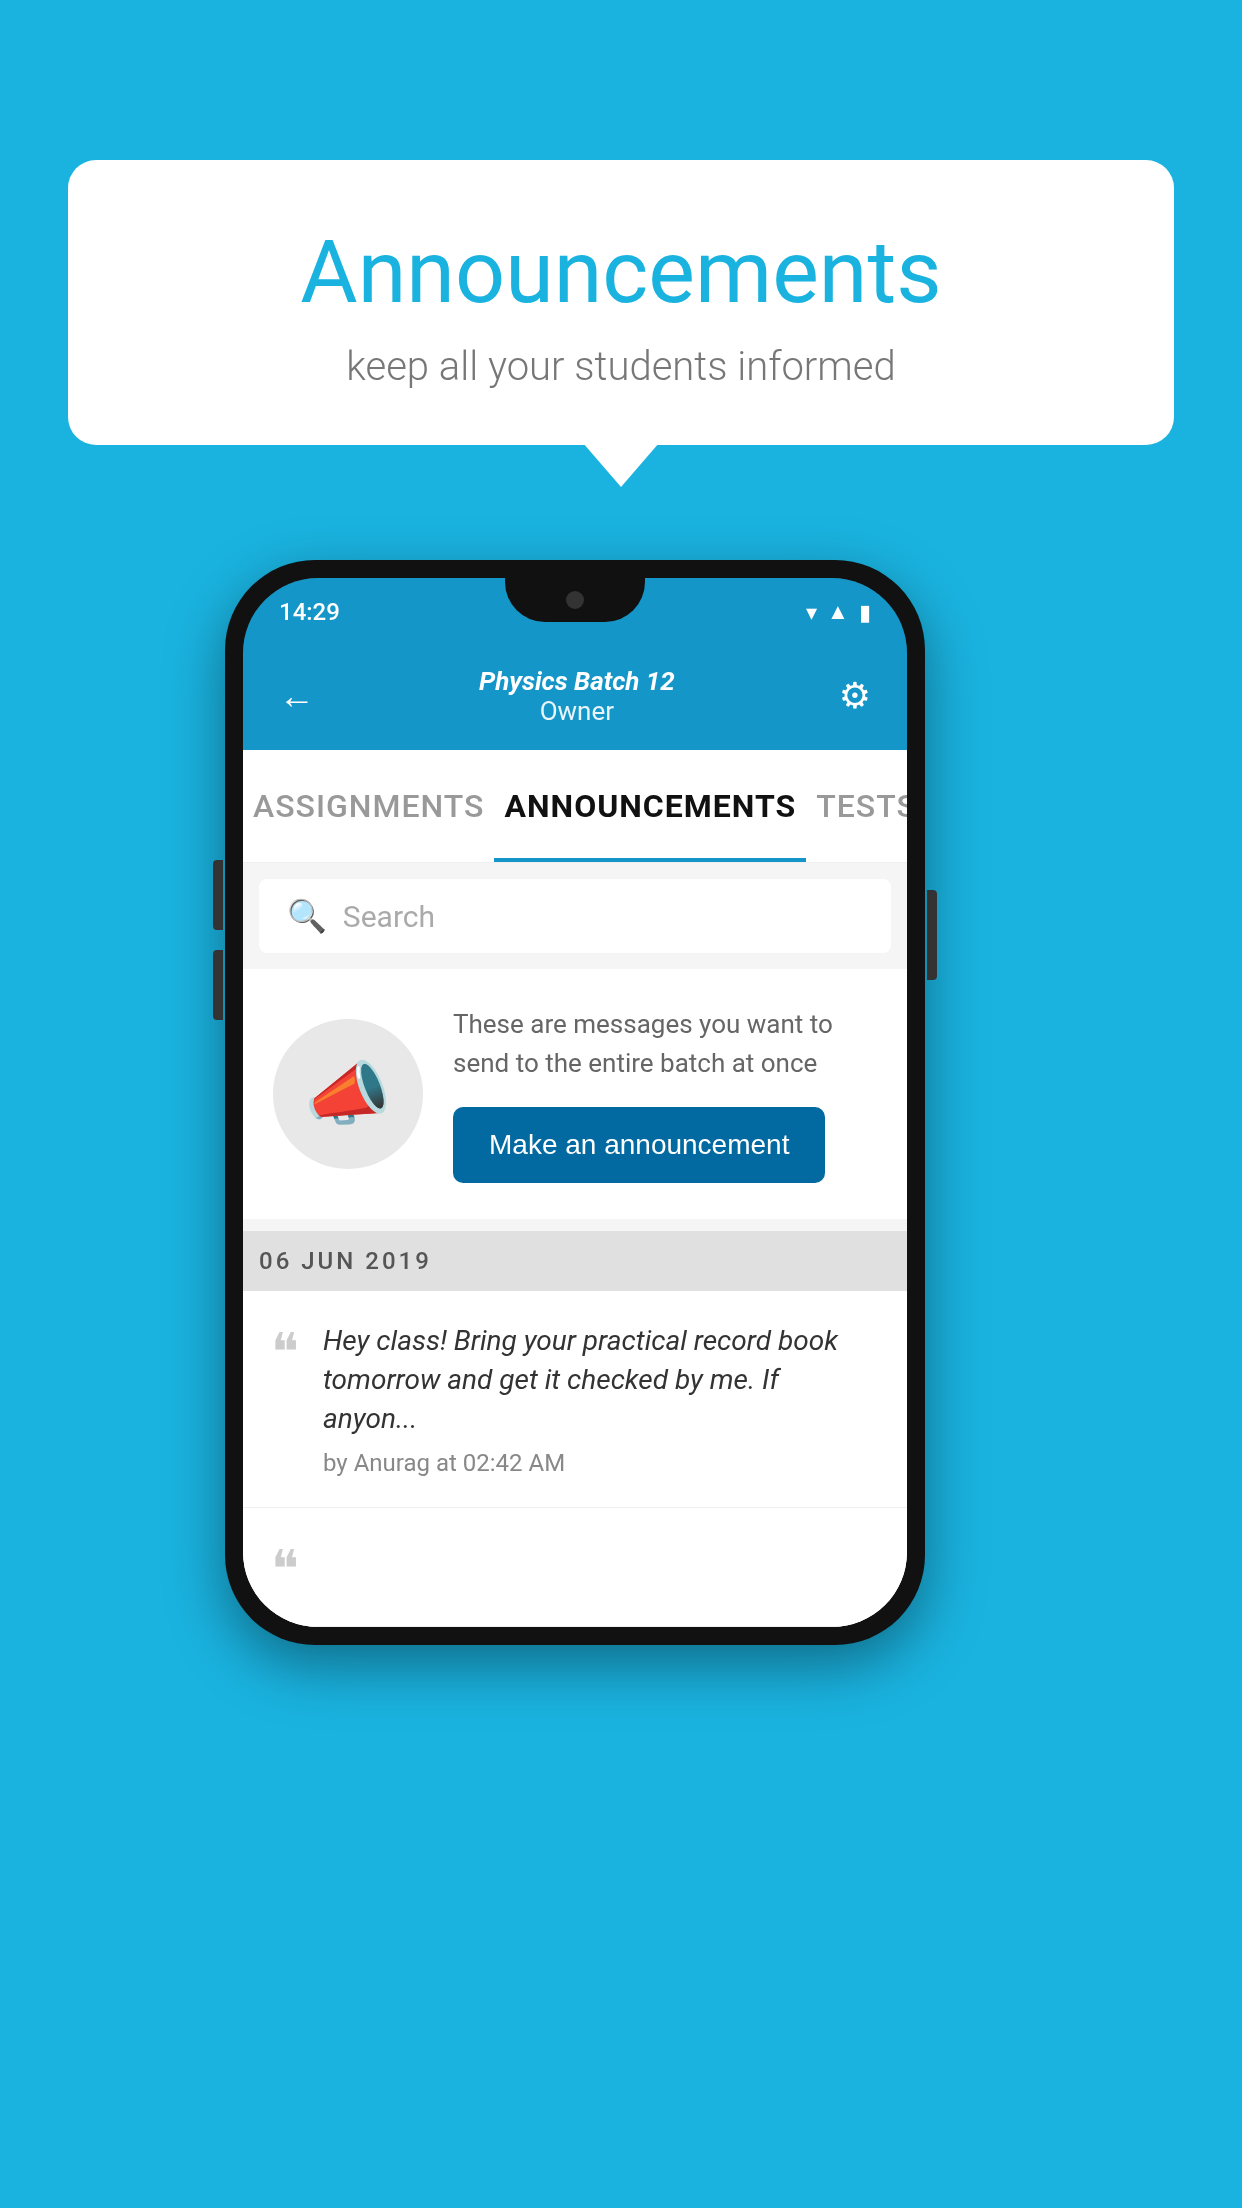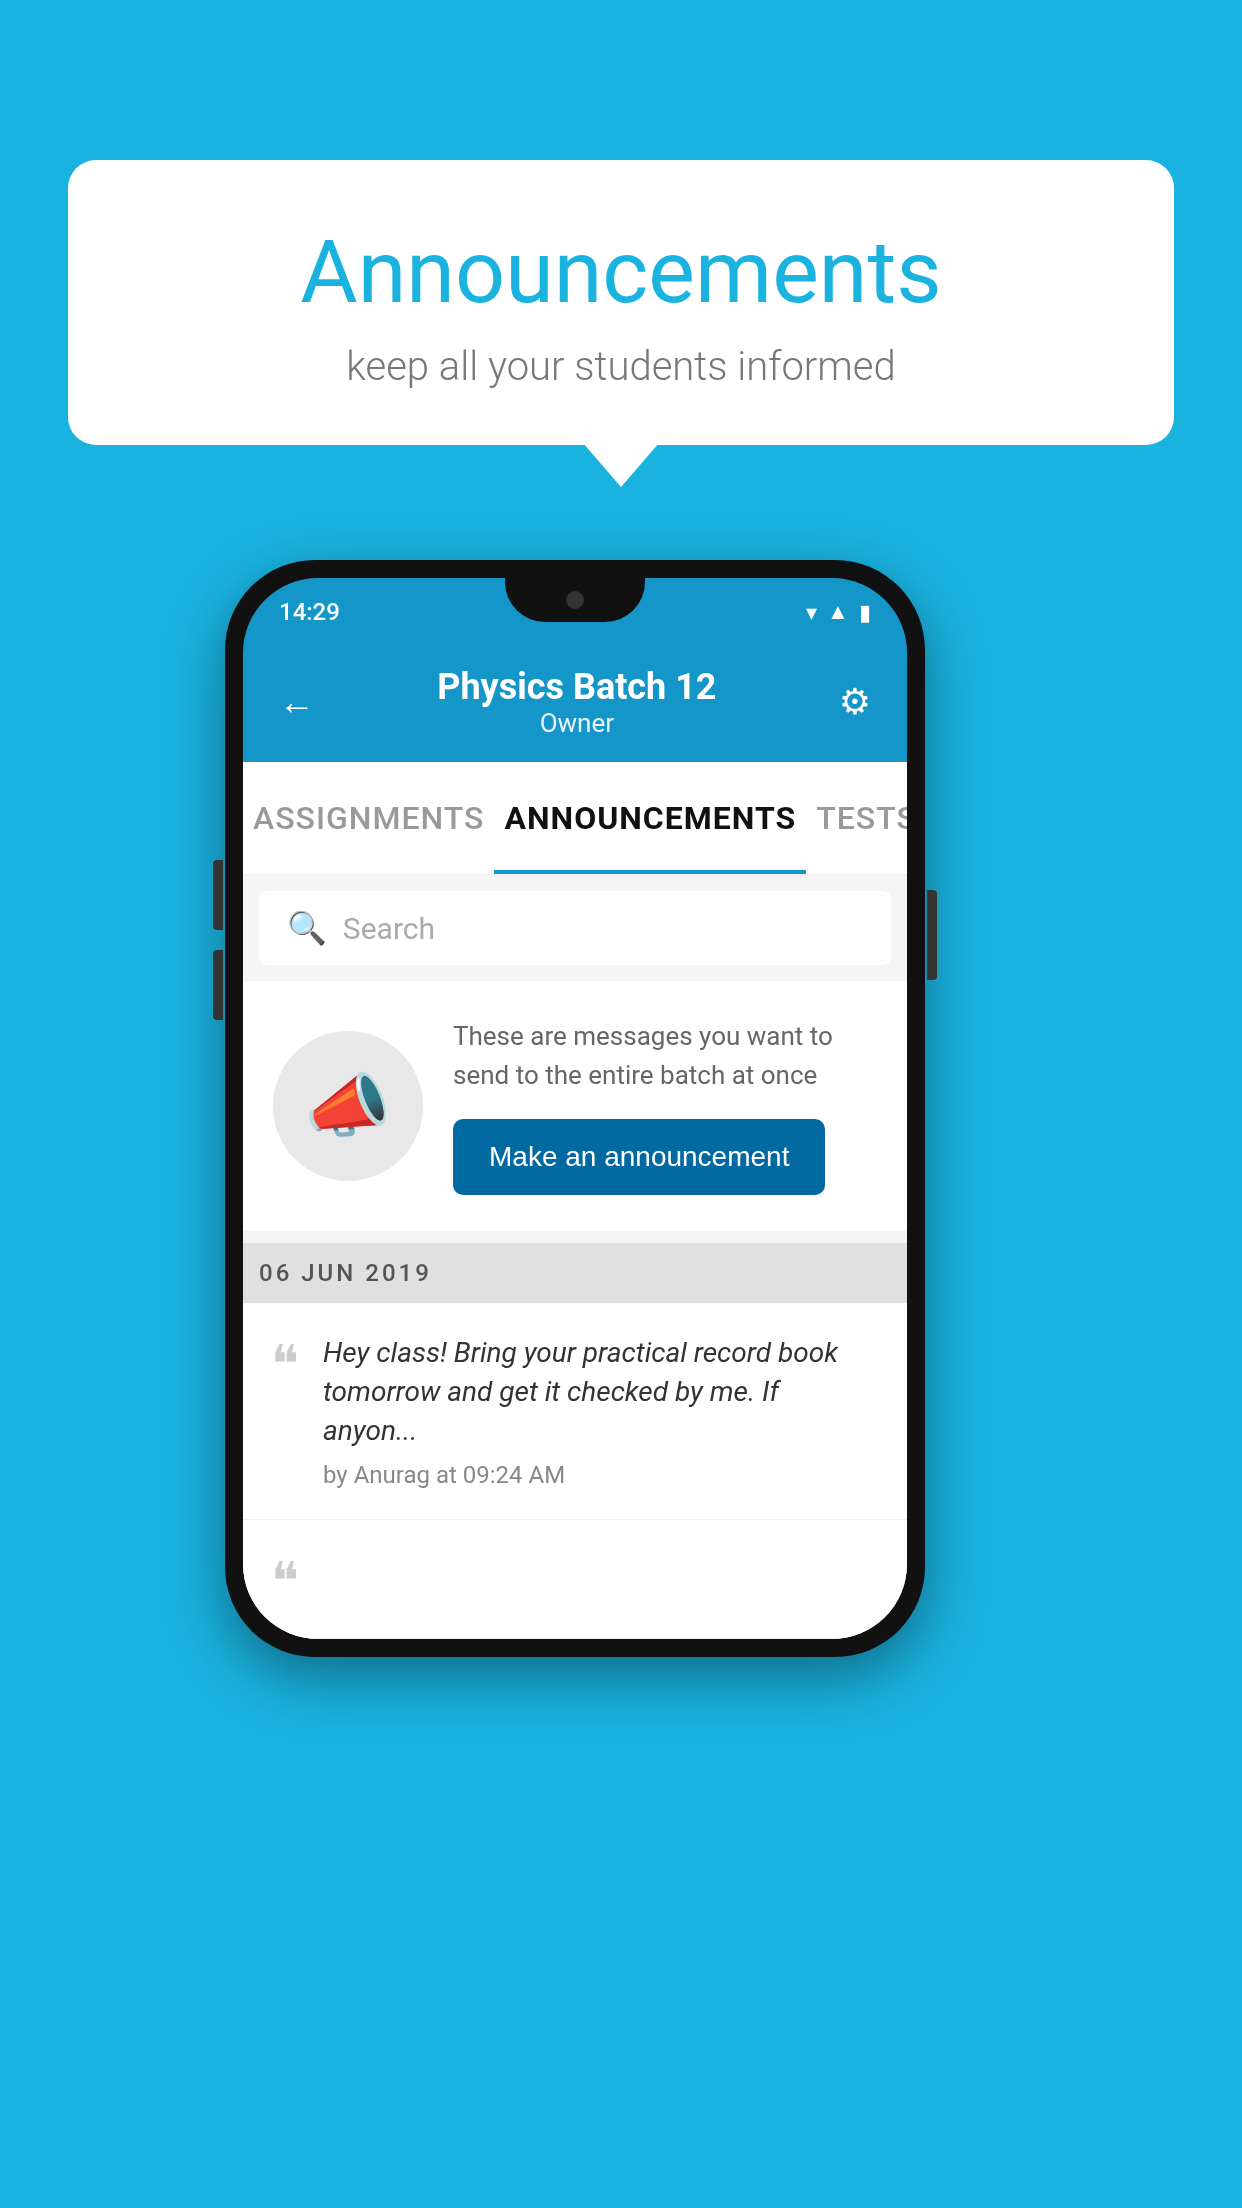--- a/index.html
+++ b/index.html
@@ -147,22 +147,23 @@
       font-size: 36px;
       cursor: pointer;
     }
 
     .header-center {
       text-align: center;
     }
 
     .header-title {
       color: white;
-      font-size: 36px;
+      font-size: 26px;
       font-weight: 700;
+      font-style: italic;
     }
 
     .header-subtitle {
       color: rgba(255,255,255,0.9);
       font-size: 26px;
     }
 
     .gear-icon {
       color: white;
       font-size: 36px;
@@ -430,21 +431,21 @@
             <button class="make-announcement-btn">Make an announcement</button>
           </div>
         </div>
 
         <div class="date-separator">06  JUN  2019</div>
 
         <div class="announcement-item">
           <span class="quote-icon">❝</span>
           <div class="announcement-content">
             <p class="announcement-text">Hey class! Bring your practical record book tomorrow and get it checked by me. If anyon...</p>
-            <p class="announcement-meta">by Anurag at 09:24 AM</p>
+            <p class="announcement-meta">by Anurag at 02:42 AM</p>
           </div>
         </div>
 
 
         <div class="announcement-item">
           <span class="quote-icon">❝</span>
         </div>
 
       </div>
     </div>

